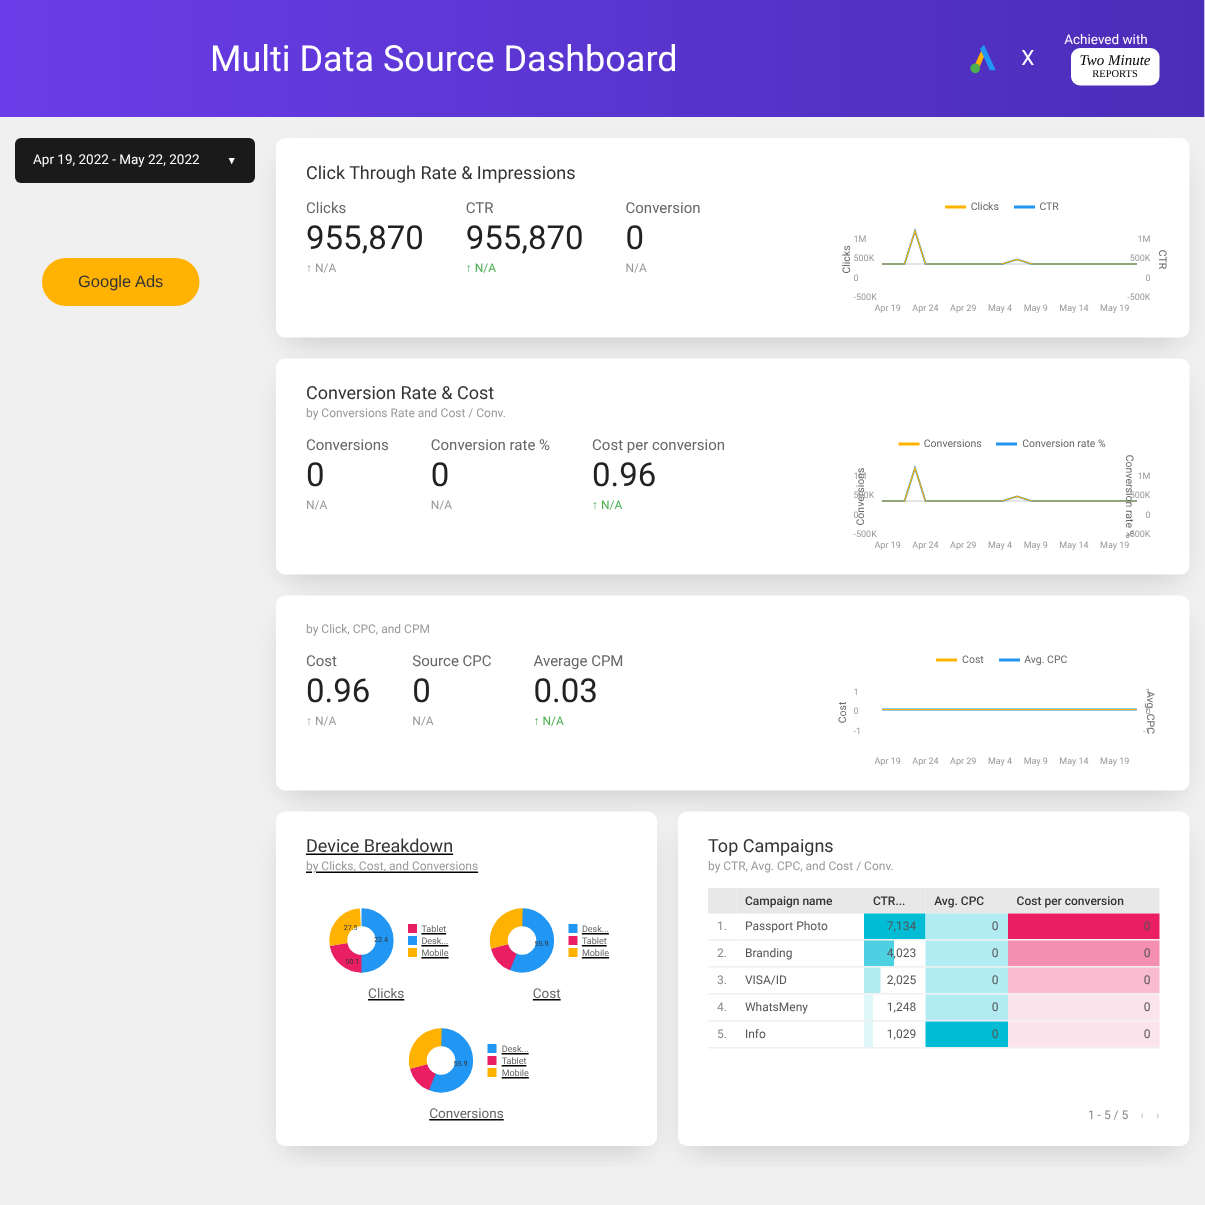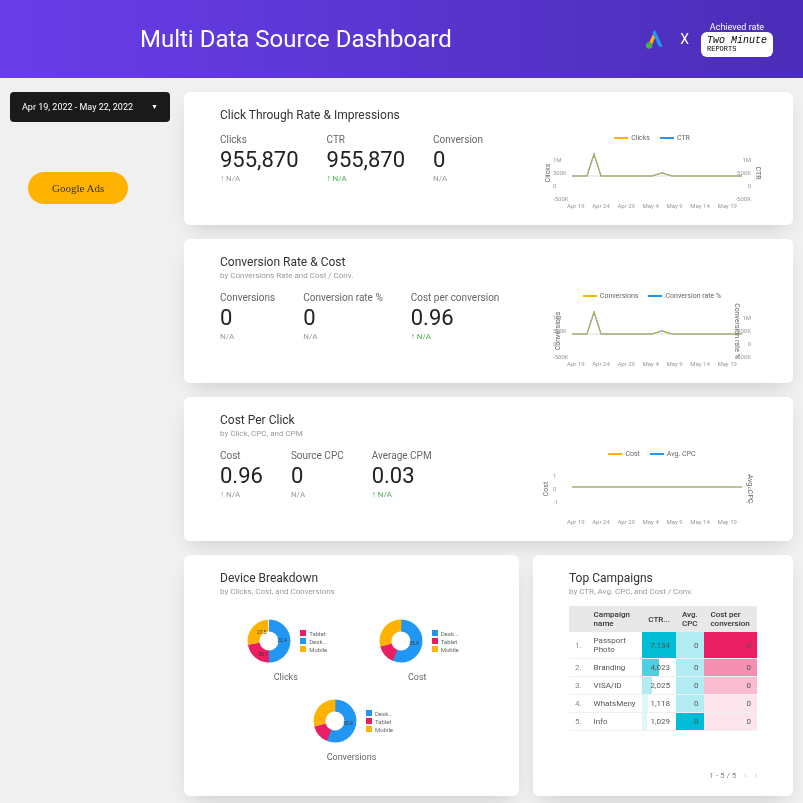--- a/index.html
+++ b/index.html
@@ -2,50 +2,50 @@
 <html><head>
 <meta charset="utf-8">
 <style>
 * { box-sizing: border-box; margin: 0; padding: 0; }
 body { font-family: -apple-system, BlinkMacSystemFont, "Segoe UI", Roboto, sans-serif; background: #f0f0f0; width: 803px; }
 .header { background: linear-gradient(90deg, #6a3de8 0%, #4a2db8 100%); height: 78px; display: flex; align-items: center; justify-content: space-between; padding: 12px 30px; }
 .header-title { color: #fff; font-size: 24px; font-weight: 400; margin-left: 110px; }
 .header-logos { display: flex; align-items: center; gap: 12px; }
 .header-x { color: #fff; font-size: 14px; }
 .achieved { color: #fff; font-size: 9px; text-align: center; }
-.logo-badge { background: #fff; border-radius: 6px; padding: 4px 6px; font-family: Liberation Mono, monospace; font-size: 10px; font-style: italic; line-height: 1; }
+.logo-badge { background: #fff; border-radius: 6px; padding: 4px 6px; font-family: Liberation Serif, serif; font-size: 10px; font-style: italic; text-align: center; line-height: 1; margin-left: 12px; }
 .logo-reports { font-size: 7px; font-style: normal; }
 .content { display: flex; padding: 14px 10px; gap: 14px; }
 .sidebar { width: 160px; flex-shrink: 0; }
 .date-picker { background: #1a1a1a; color: #fff; font-size: 9px; padding: 10px 12px; border-radius: 4px; display: flex; justify-content: space-between; align-items: center; }
 .date-picker .arrow { font-size: 7px; }
-.google-ads-btn { background: #ffb300; color: #333; border: none; border-radius: 20px; padding: 10px 24px; font-size: 11px; font-weight: 500; margin-top: 50px; margin-left: 18px; cursor: pointer; font-family: Liberation Serif, serif; }
+.google-ads-btn { background: #ffb300; color: #333; border: none; border-radius: 20px; padding: 10px 24px; font-size: 11px; font-weight: 500; margin-top: 50px; margin-left: 18px; cursor: pointer; }
 .main { flex: 1; display: flex; flex-direction: column; gap: 14px; }
-.card { background: #fff; border-radius: 6px; padding: 16px 36px; box-shadow: 0 8px 20px -8px rgba(0,0,0,0.2); }
+.card { background: #fff; border-radius: 6px; padding: 16px 20px; box-shadow: 0 8px 20px -8px rgba(0,0,0,0.2); }
 .card-title { font-size: 12px; color: #333; }
 .card-subtitle { font-size: 8px; color: #999; margin-top: 2px; }
 .card-body { display: flex; margin-top: 12px; }
 .metrics { display: flex; gap: 28px; flex: 1; }
 .metric-label { font-size: 10px; color: #666; }
 .metric-value { font-size: 22px; color: #222; margin-top: 2px; }
 .metric-delta { font-size: 8px; color: #999; margin-top: 2px; }
 .metric-delta.up::before { content: "↑ "; }
 .metric-delta.green { color: #4caf50; }
 .chart-area { width: 210px; position: relative; }
 .legend { display: flex; justify-content: center; gap: 10px; font-size: 7px; color: #666; margin-bottom: 4px; }
 .legend-item { display: flex; align-items: center; gap: 3px; }
 .legend-swatch { width: 14px; height: 2px; }
 .axis-label-left { position: absolute; left: -8px; top: 50%; transform: translateY(-50%) rotate(-90deg); font-size: 7px; color: #666; }
 .axis-label-right { position: absolute; right: -8px; top: 50%; transform: translateY(-50%) rotate(90deg); font-size: 7px; color: #666; }
 .y-ticks-left { position: absolute; left: 6px; top: 10px; font-size: 6px; color: #999; display: flex; flex-direction: column; gap: 6px; }
 .y-ticks-right { position: absolute; right: 6px; top: 10px; font-size: 6px; color: #999; display: flex; flex-direction: column; gap: 6px; text-align: right; }
 .x-ticks { display: flex; justify-content: space-between; font-size: 6px; color: #999; padding: 0 20px; margin-top: 2px; }
 .chart-svg { width: 100%; height: 50px; }
 .row-2 { display: flex; gap: 14px; }
-.device-card { width: 335px; }
+.device-card { width: 254px; text-decoration: underline; }
 .donuts-row { display: flex; justify-content: space-around; margin-top: 20px; }
 .donut-group { text-align: center; }
 .donut-wrap { display: flex; align-items: center; gap: 6px; }
 .donut-legend { font-size: 6px; color: #666; text-align: left; }
 .donut-legend div { display: flex; align-items: center; gap: 3px; margin: 1px 0; }
 .dl-swatch { width: 6px; height: 6px; }
 .donut-caption { font-size: 9px; color: #666; margin-top: 6px; }
 .donut-single { display: flex; justify-content: center; margin-top: 14px; }
 .campaigns-card { flex: 1; }
 .camp-table { width: 100%; border-collapse: collapse; margin-top: 10px; font-size: 8px; }
@@ -65,21 +65,21 @@
 <div class="header">
   <div class="header-title">Multi Data Source Dashboard</div>
   <div class="header-logos">
     <svg class="ads-logo" viewBox="0 0 40 40">
         <path d="M20 6 L8 32 L14 32 L20 18 Z" fill="#ffb300"></path>
         <path d="M20 6 L32 32 L26 32 L16 10 Z" fill="#2196f3"></path>
         <circle cx="11" cy="30" r="5" fill="#4caf50"></circle>
       </svg>
     <span class="header-x">X</span>
     <div>
-      <div class="achieved">Achieved rate</div>
+      <div class="achieved">Achieved with</div>
       <div class="logo-badge">
         <div>Two Minute</div>
         <div class="logo-reports">REPORTS</div>
       </div>
     </div>
   </div>
 </div>
 
 <div class="content">
   <div class="sidebar">
@@ -205,21 +205,20 @@
               <span>May 4</span>
               <span>May 9</span>
               <span>May 14</span>
               <span>May 19</span>
             </div>
         </div>
       </div>
     </div>
 
     <div class="card">
-      <div class="card-title">Cost Per Click</div>
       <div class="card-subtitle">by Click, CPC, and CPM</div>
       <div class="card-body">
         <div class="metrics" id="metrics3">
             <div>
               <div class="metric-label">Cost</div>
       <div class="metric-value">0.96</div>
       <div class="metric-delta up ">N/A</div>
             </div>
             <div>
               <div class="metric-label">Source CPC</div>
@@ -359,21 +358,21 @@
               <tr>
                 <td>3.</td>
     <td>VISA/ID</td>
     <td class="cell-bar"><span class="cell-bar-bg" style="background:#b2ebf2;width:28%"></span><span class="cell-bar-txt">2,025</span></td>
     <td class="cell-bar"><span class="cell-bar-bg" style="background:#b2ebf2;width:100%"></span><span class="cell-bar-txt">0</span></td>
     <td class="cell-bar"><span class="cell-bar-bg" style="background:#f8bbd0;width:100%"></span><span class="cell-bar-txt">0</span></td>
               </tr>
               <tr>
                 <td>4.</td>
     <td>WhatsMeny</td>
-    <td class="cell-bar"><span class="cell-bar-bg" style="background:#e0f7fa;width:16%"></span><span class="cell-bar-txt">1,118</span></td>
+    <td class="cell-bar"><span class="cell-bar-bg" style="background:#e0f7fa;width:16%"></span><span class="cell-bar-txt">1,248</span></td>
     <td class="cell-bar"><span class="cell-bar-bg" style="background:#b2ebf2;width:100%"></span><span class="cell-bar-txt">0</span></td>
     <td class="cell-bar"><span class="cell-bar-bg" style="background:#fce4ec;width:100%"></span><span class="cell-bar-txt">0</span></td>
               </tr>
               <tr>
                 <td>5.</td>
     <td>Info</td>
     <td class="cell-bar"><span class="cell-bar-bg" style="background:#e0f7fa;width:14%"></span><span class="cell-bar-txt">1,029</span></td>
     <td class="cell-bar"><span class="cell-bar-bg" style="background:#00bcd4;width:100%"></span><span class="cell-bar-txt">0</span></td>
     <td class="cell-bar"><span class="cell-bar-bg" style="background:#fce4ec;width:100%"></span><span class="cell-bar-txt">0</span></td>
               </tr>

